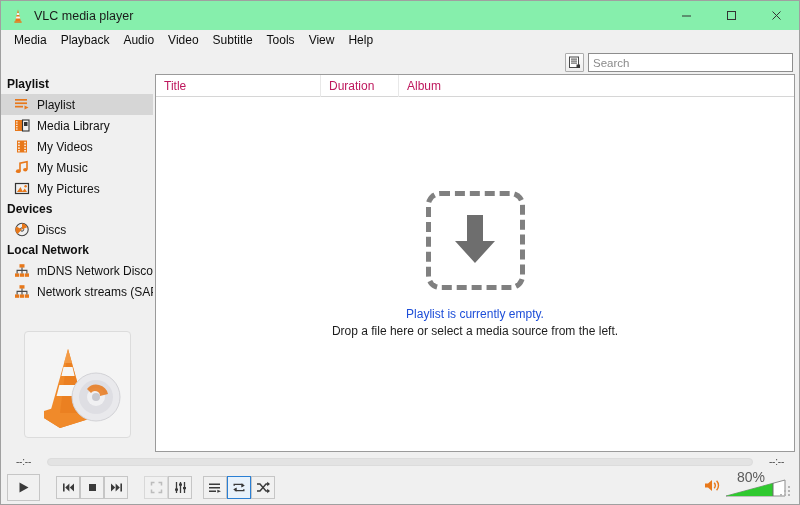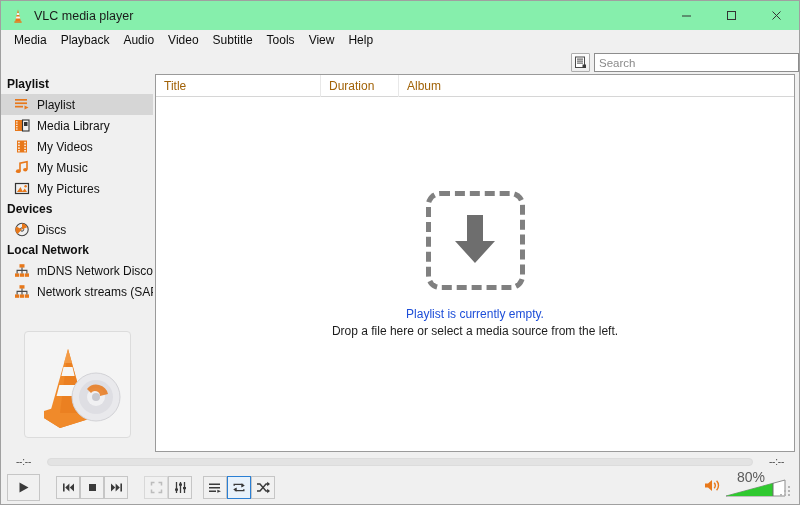--- a/index.html
+++ b/index.html
@@ -49,21 +49,21 @@
     line-height: 15px;
   }
 
   
   .toolrow {
     height: 23px; min-height: 23px;
     background: #f0f0f0;
     position: relative;
     display: flex; align-items: center;
     justify-content: flex-end;
-    gap: 4px;
+    padding-right: 6px; gap: 4px;
   }
   .filter-btn {
     width: 19px; height: 19px;
     border: 1px solid #adadad;
     background: linear-gradient(#fdfdfd,#ededed);
     display: flex; align-items: center; justify-content: center;
     border-radius: 1px;
   }
   .searchbox {
     width: 205px; height: 19px;
@@ -130,21 +130,21 @@
     display: flex; flex-direction: column;
     position: relative;
   }
   .pl-header {
     height: 22px; min-height: 22px;
     display: flex; align-items: center;
     border-bottom: 1px solid #d6d6d6;
     background: #ffffff;
   }
   .pl-col {
-    font-size: 12px; color: #a16207;
+    font-size: 12px; color: #be185d;
     padding-left: 8px; height: 22px;
     display: flex; align-items: center;
     border-right: 1px solid #e8e8e8;
   }
   .pl-col.c1 { width: 165px; }
   .pl-col.c2 { width: 78px; }
   .pl-col.c3 { flex: 1; border-right: none; }
   .pl-content {
     flex: 1; display: flex; flex-direction: column;
     align-items: center; justify-content: center;

